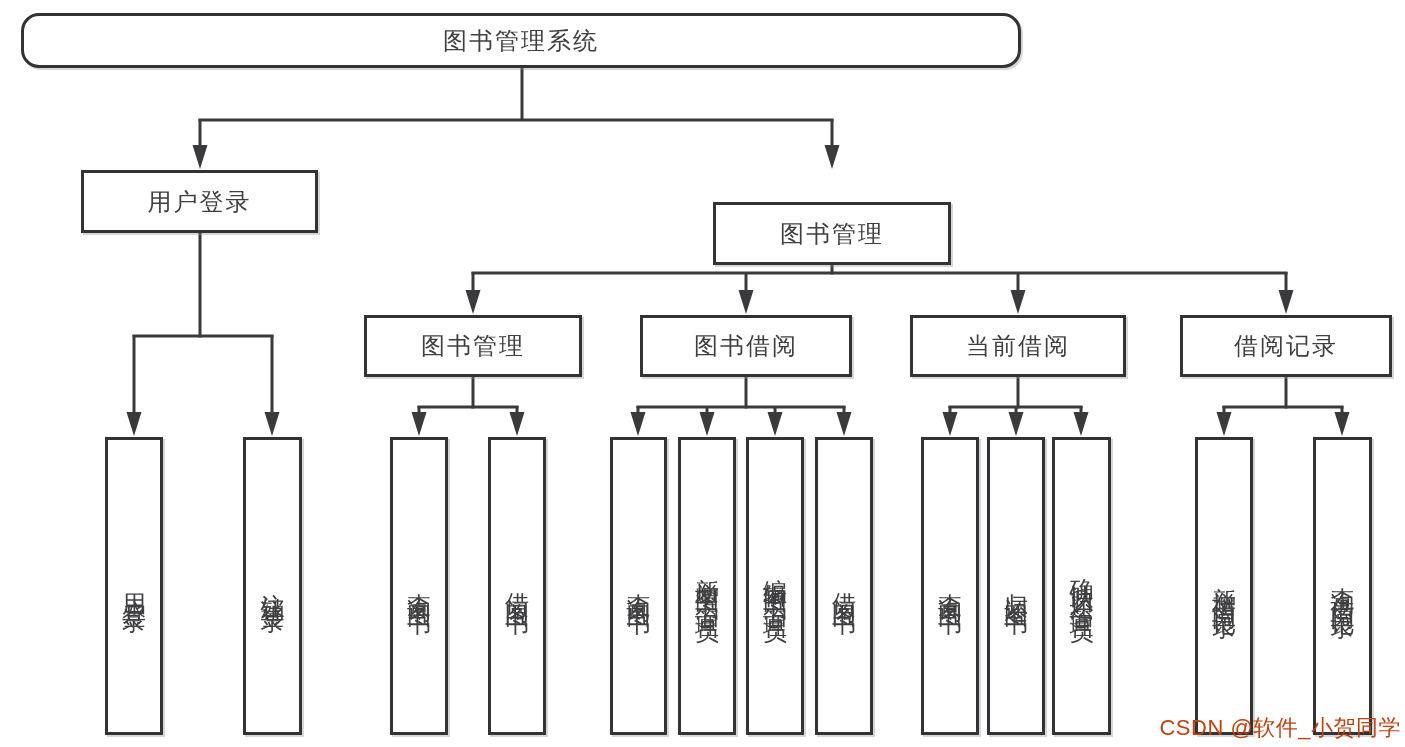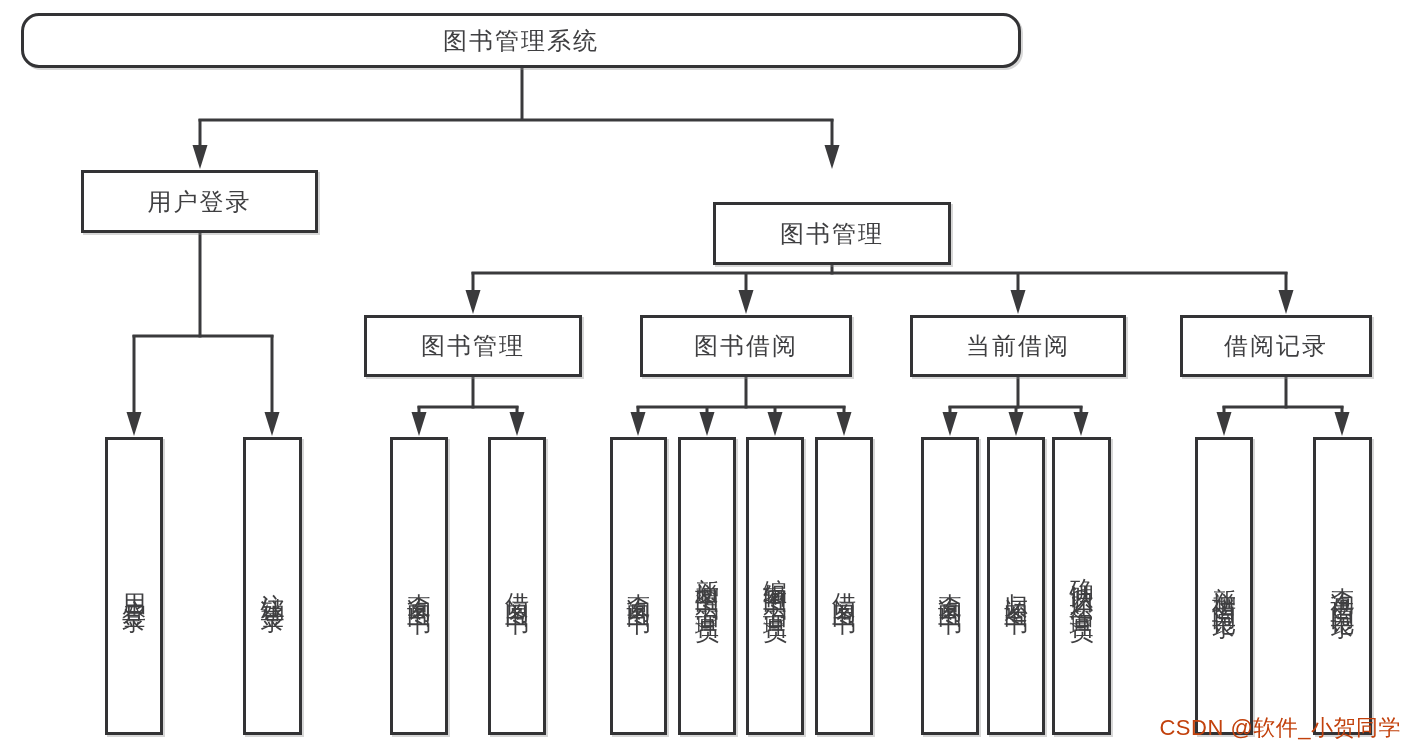--- a/index.html
+++ b/index.html
@@ -48,21 +48,21 @@
   }
   
   .n-root  { left: 21px;  top: 13px;  width: 1000px; height: 55px; border-radius: 18px; }
   
   .n-login { left: 81px;  top: 170px; width: 237px; height: 63px; }
   .n-mgmt  { left: 713px; top: 170px; width: 238px; height: 63px; margin-top: 32px; }
   
   .n-new   { left: 364px;  top: 315px; width: 218px; height: 62px; }
   .n-bor   { left: 640px;  top: 315px; width: 212px; height: 62px; }
   .n-cur   { left: 910px;  top: 315px; width: 216px; height: 62px; }
-  .n-rec   { left: 1180px; top: 315px; width: 192px; height: 62px; }
+  .n-rec   { left: 1180px; top: 315px; width: 212px; height: 62px; }
   
   .leaf { top: 437px; height: 298px; }
   .l-1  { left: 105px;  width: 58px; }
   .l-2  { left: 243px;  width: 59px; }
   .l-3  { left: 390px;  width: 58px; }
   .l-4  { left: 488px;  width: 58px; }
   .l-5  { left: 610px;  width: 57px; }
   .l-6  { left: 678px;  width: 58px; }
   .l-7  { left: 746px;  width: 58px; }
   .l-8  { left: 815px;  width: 58px; }

